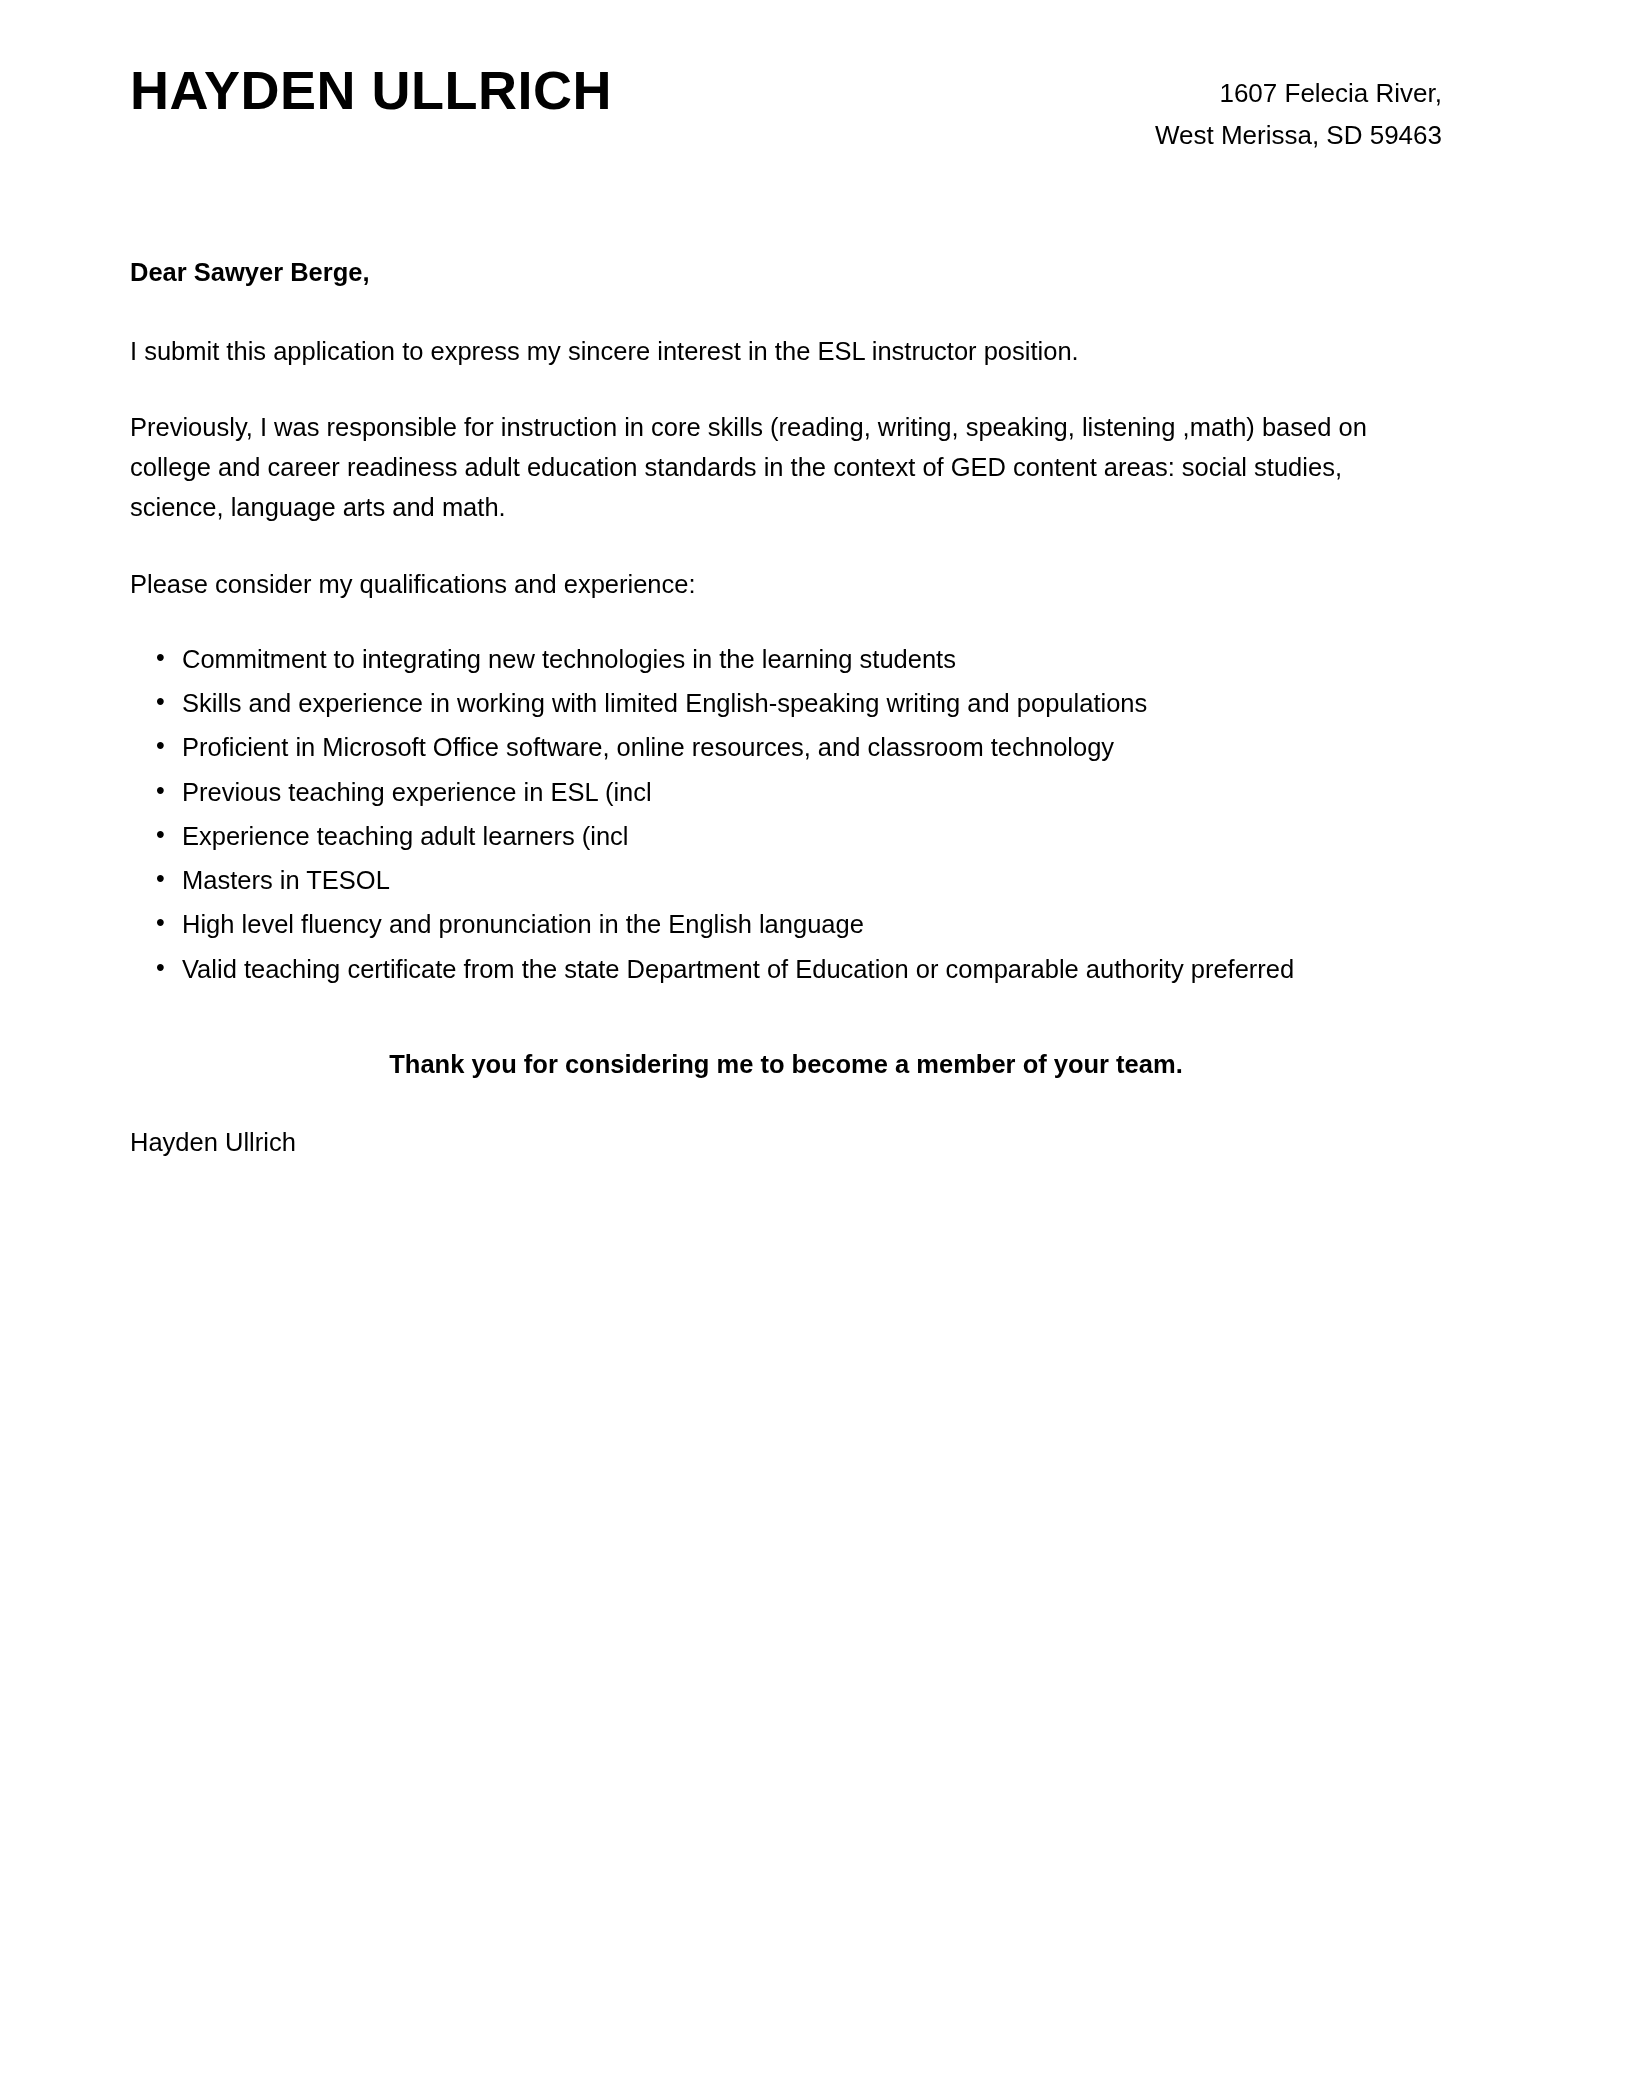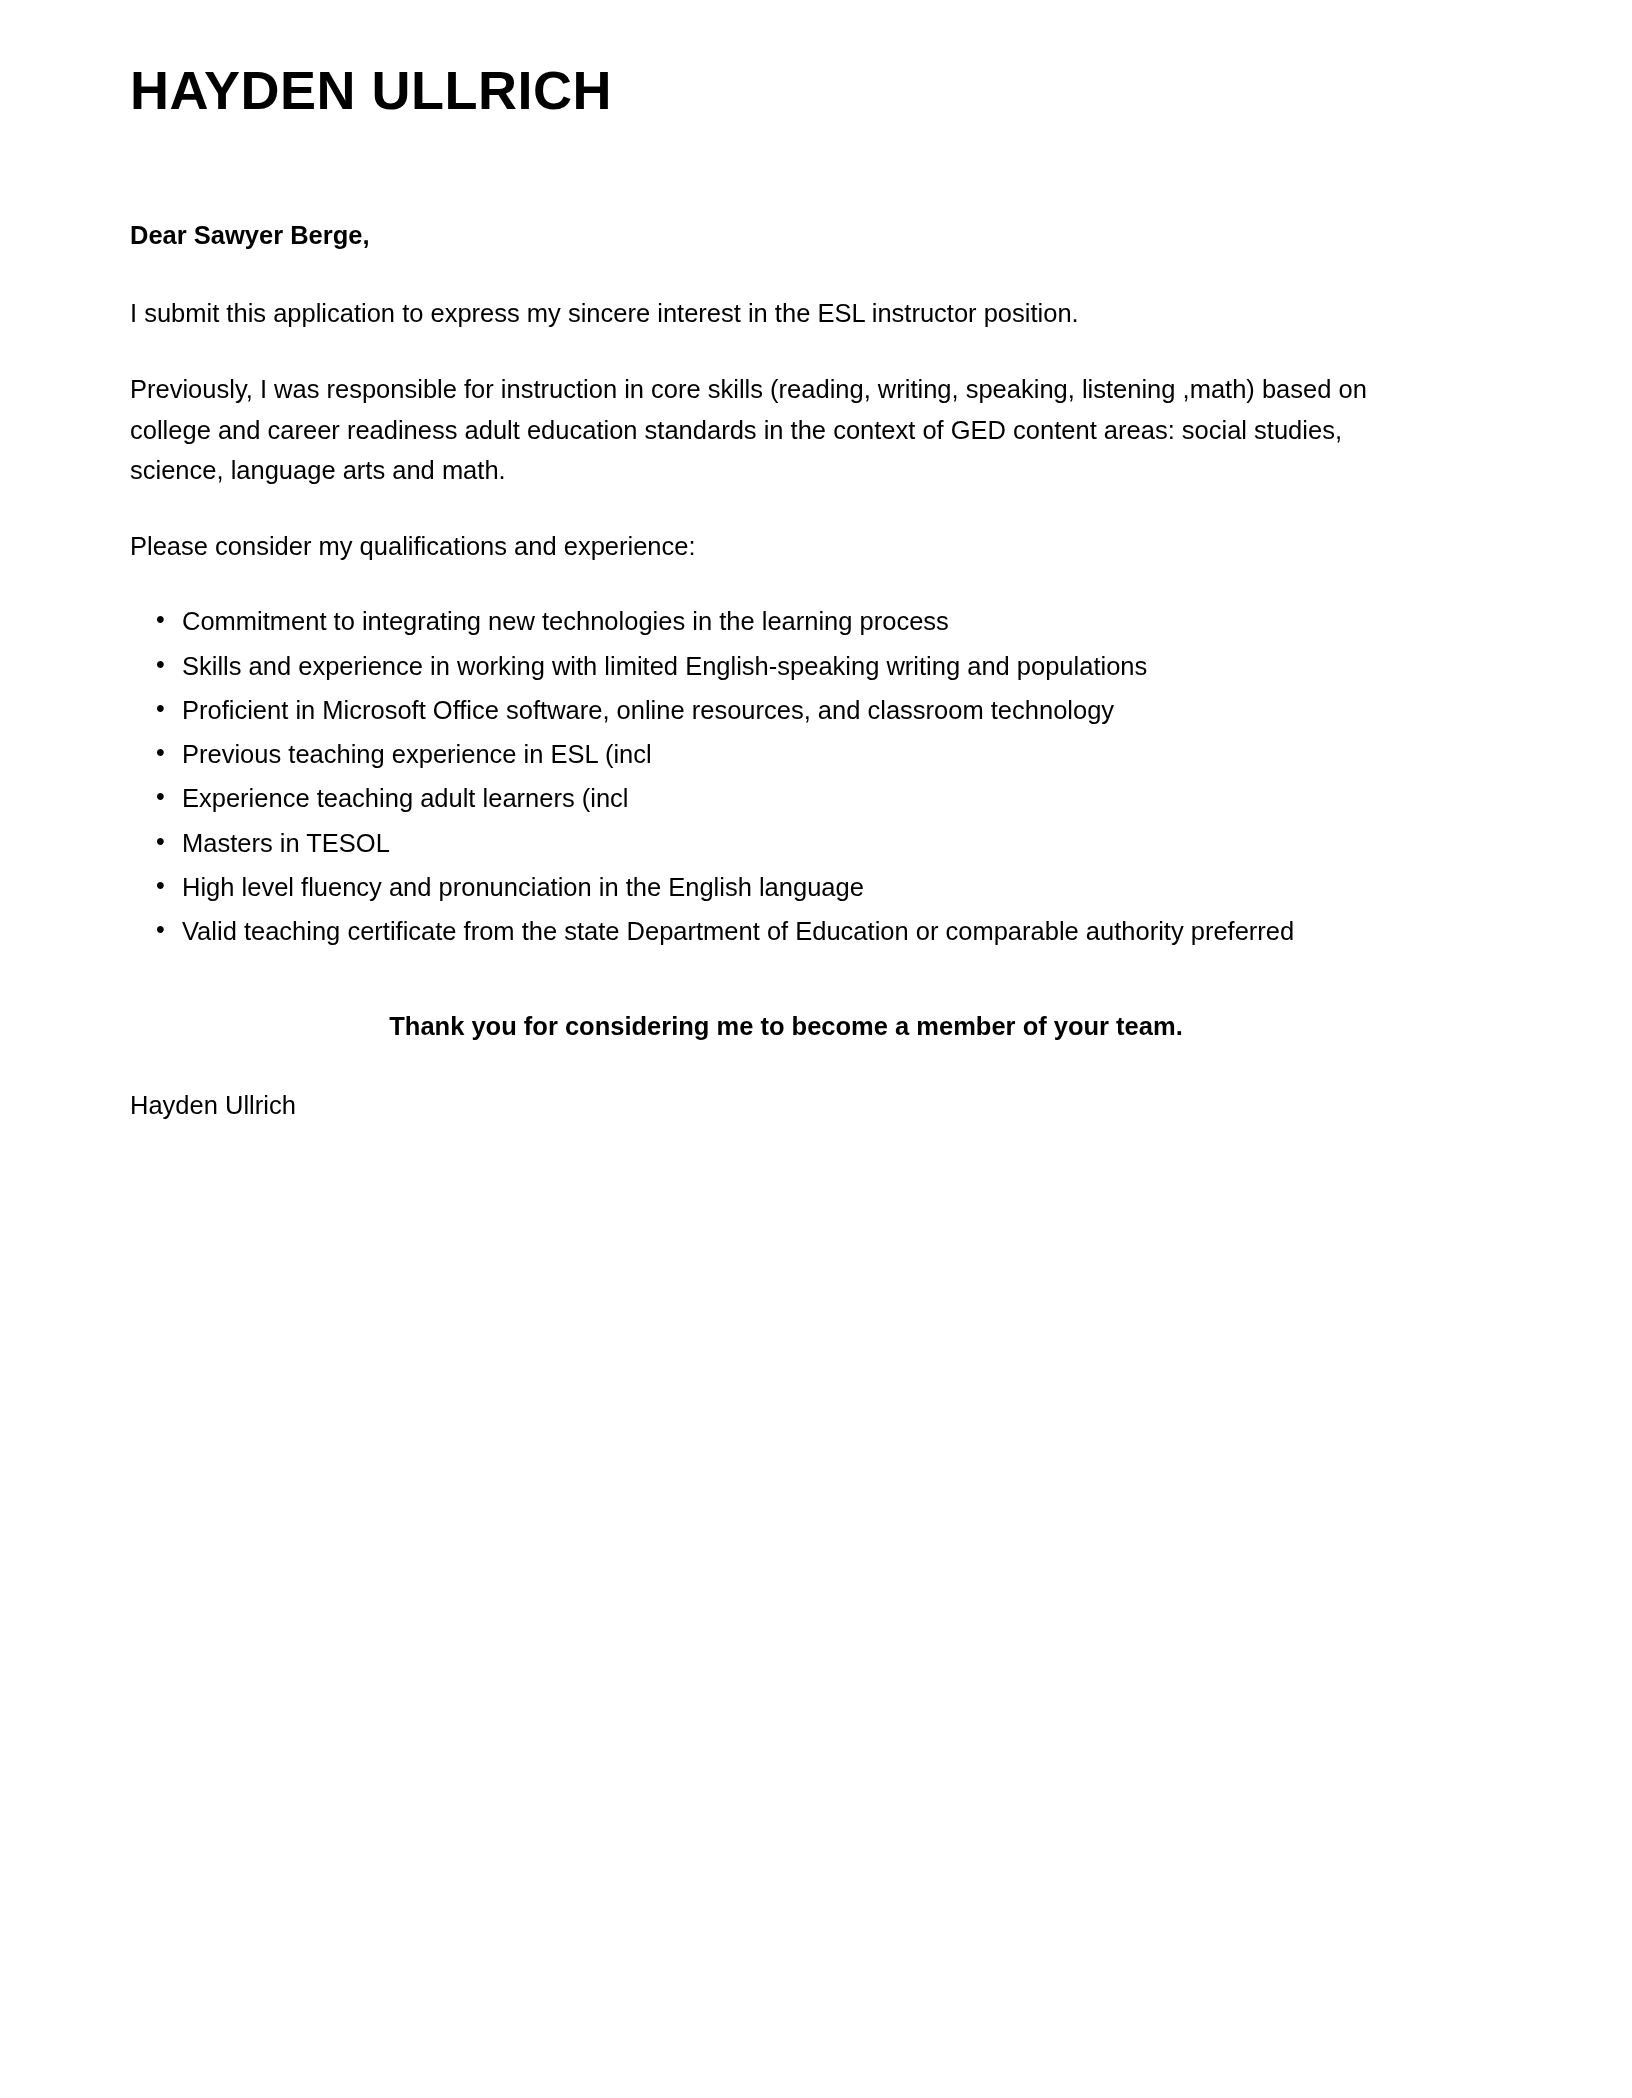--- a/index.html
+++ b/index.html
@@ -101,34 +101,38 @@
   }
 </style>
 </head>
 <body>
 
 <div class="page">
   <div class="content">
 
     <div class="letter-header">
       <h1 class="candidate-name">HAYDEN ULLRICH</h1>
+      <div class="address-block">
+        <span class="address-line">1607 Felecia River,</span>
+        <span class="address-line">West Merissa, SD 59463</span>
+      </div>
     </div>
 
     <div class="letter-body">
 
       <p class="salutation">Dear Sawyer Berge,</p>
 
       <p class="paragraph">I submit this application to express my sincere interest in the ESL instructor position.</p>
 
       <p class="paragraph">Previously, I was responsible for instruction in core skills (reading, writing, speaking, listening ,math) based on college and career readiness adult education standards in the context of GED content areas: social studies, science, language arts and math.</p>
 
       <p class="paragraph">Please consider my qualifications and experience:</p>
 
       <ul class="bullet-list">
-        <li class="bullet-item">Commitment to integrating new technologies in the learning process</li>
+        <li class="bullet-item">Commitment to integrating new technologies in the learning students</li>
         <li class="bullet-item">Skills and experience in working with limited English-speaking writing and populations</li>
         <li class="bullet-item">Proficient in Microsoft Office software, online resources, and classroom technology</li>
         <li class="bullet-item">Previous teaching experience in ESL (incl</li>
         <li class="bullet-item">Experience teaching adult learners (incl</li>
         <li class="bullet-item">Masters in TESOL</li>
         <li class="bullet-item">High level fluency and pronunciation in the English language</li>
         <li class="bullet-item">Valid teaching certificate from the state Department of Education or comparable authority preferred</li>
       </ul>
 
       <p class="closing-line">Thank you for considering me to become a member of your team.</p>

